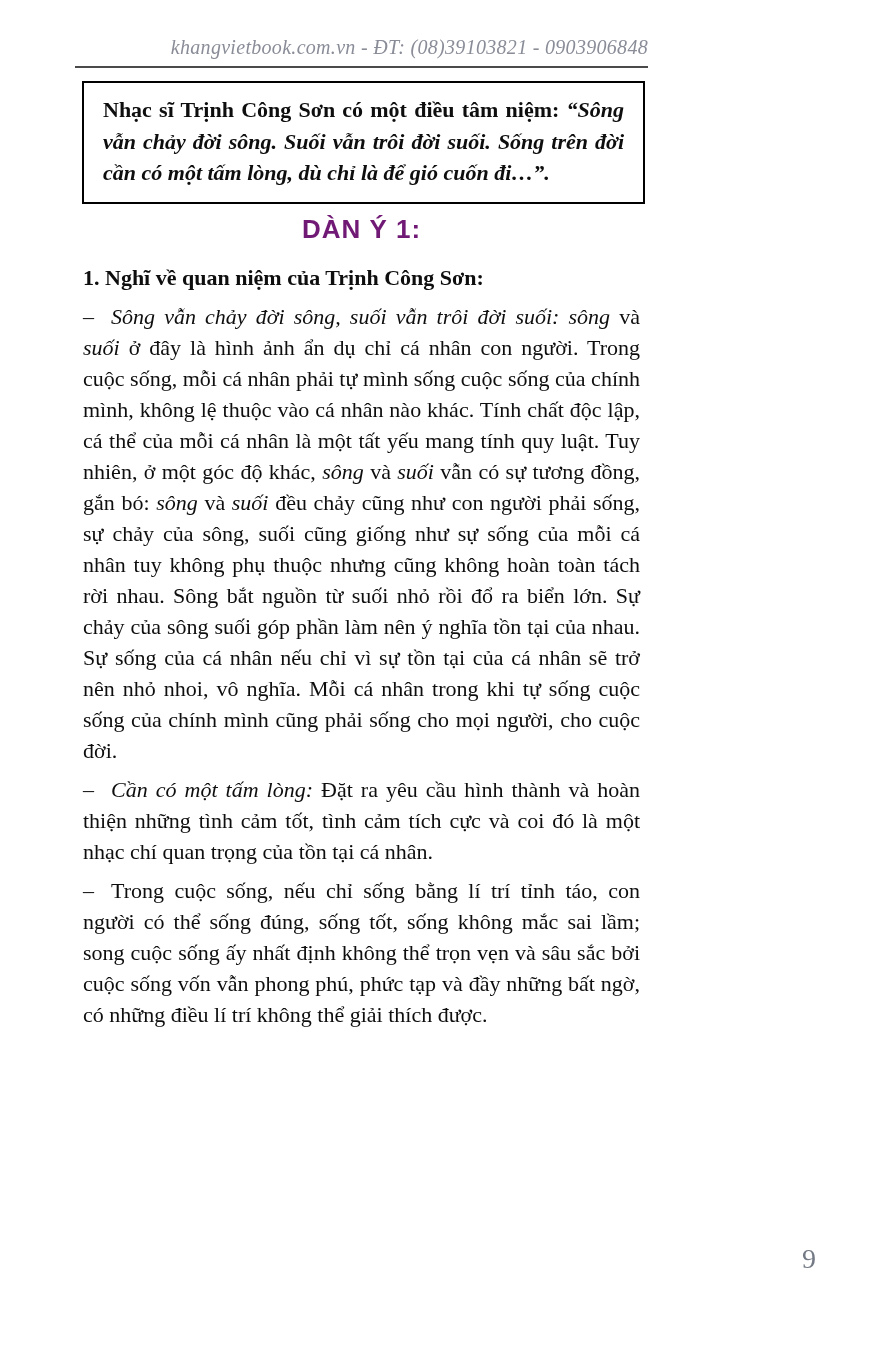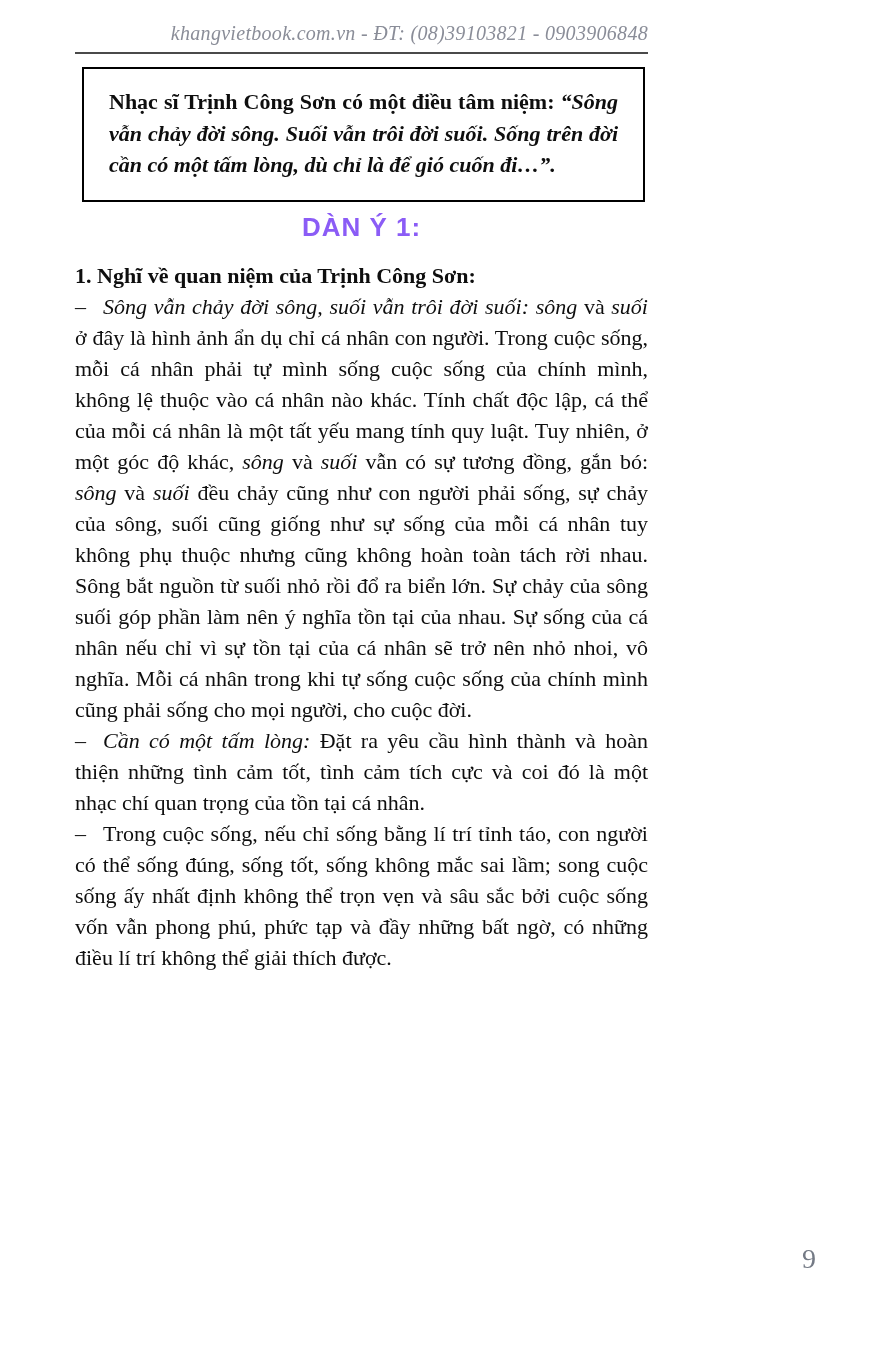--- a/index.html
+++ b/index.html
@@ -12,21 +12,21 @@
     height: 1345px;
     position: relative;
     overflow: hidden;
     font-family: "Liberation Serif", serif;
     color: #0e0e0e;
   }
   .page {
     box-sizing: border-box;
     width: 720px;
     height: 1345px;
-    padding: 22px 72px 0 75px;
+    padding: 36px 72px 0 75px;
   }
   
   .header {
     text-align: right;
     font-style: italic;
     font-size: 20px;
     color: #8a8d98;
     padding-bottom: 7px;
     border-bottom: 2px solid #4a4a4a;
     letter-spacing: 0.3px;
@@ -37,40 +37,40 @@
     margin-left: 7px;
     margin-right: 3px;
     border: 2px solid #000000;
     padding: 5px 13px 7px 13px;
     font-size: 22px;
     line-height: 31.5px;
     text-align: justify;
     font-weight: bold;
   }
   .quote-box p {
-    margin: 12px;
+    margin: 6px;
   }
   
   .section-heading {
     text-align: center;
     font-family: "Liberation Sans", sans-serif;
     font-weight: 700;
     font-size: 26px;
     letter-spacing: 1px;
     margin: 10px 0 17px 0;
-    color: #8b5cf6;
+    color: #701a75;
   }
   
   .outline {
     font-size: 22px;
     line-height: 31px;
     text-align: justify;
   }
   .outline p {
-    margin: 0;
+    margin: 8px;
   }
   .run.bold { font-weight: bold; }
   .run.italic { font-style: italic; }
   .run.bold-italic { font-weight: bold; font-style: italic; }
   .run.dash { margin-right: 17px; }
   
   .page-number {
     position: absolute;
     top: 1243px;
     right: 76px;

